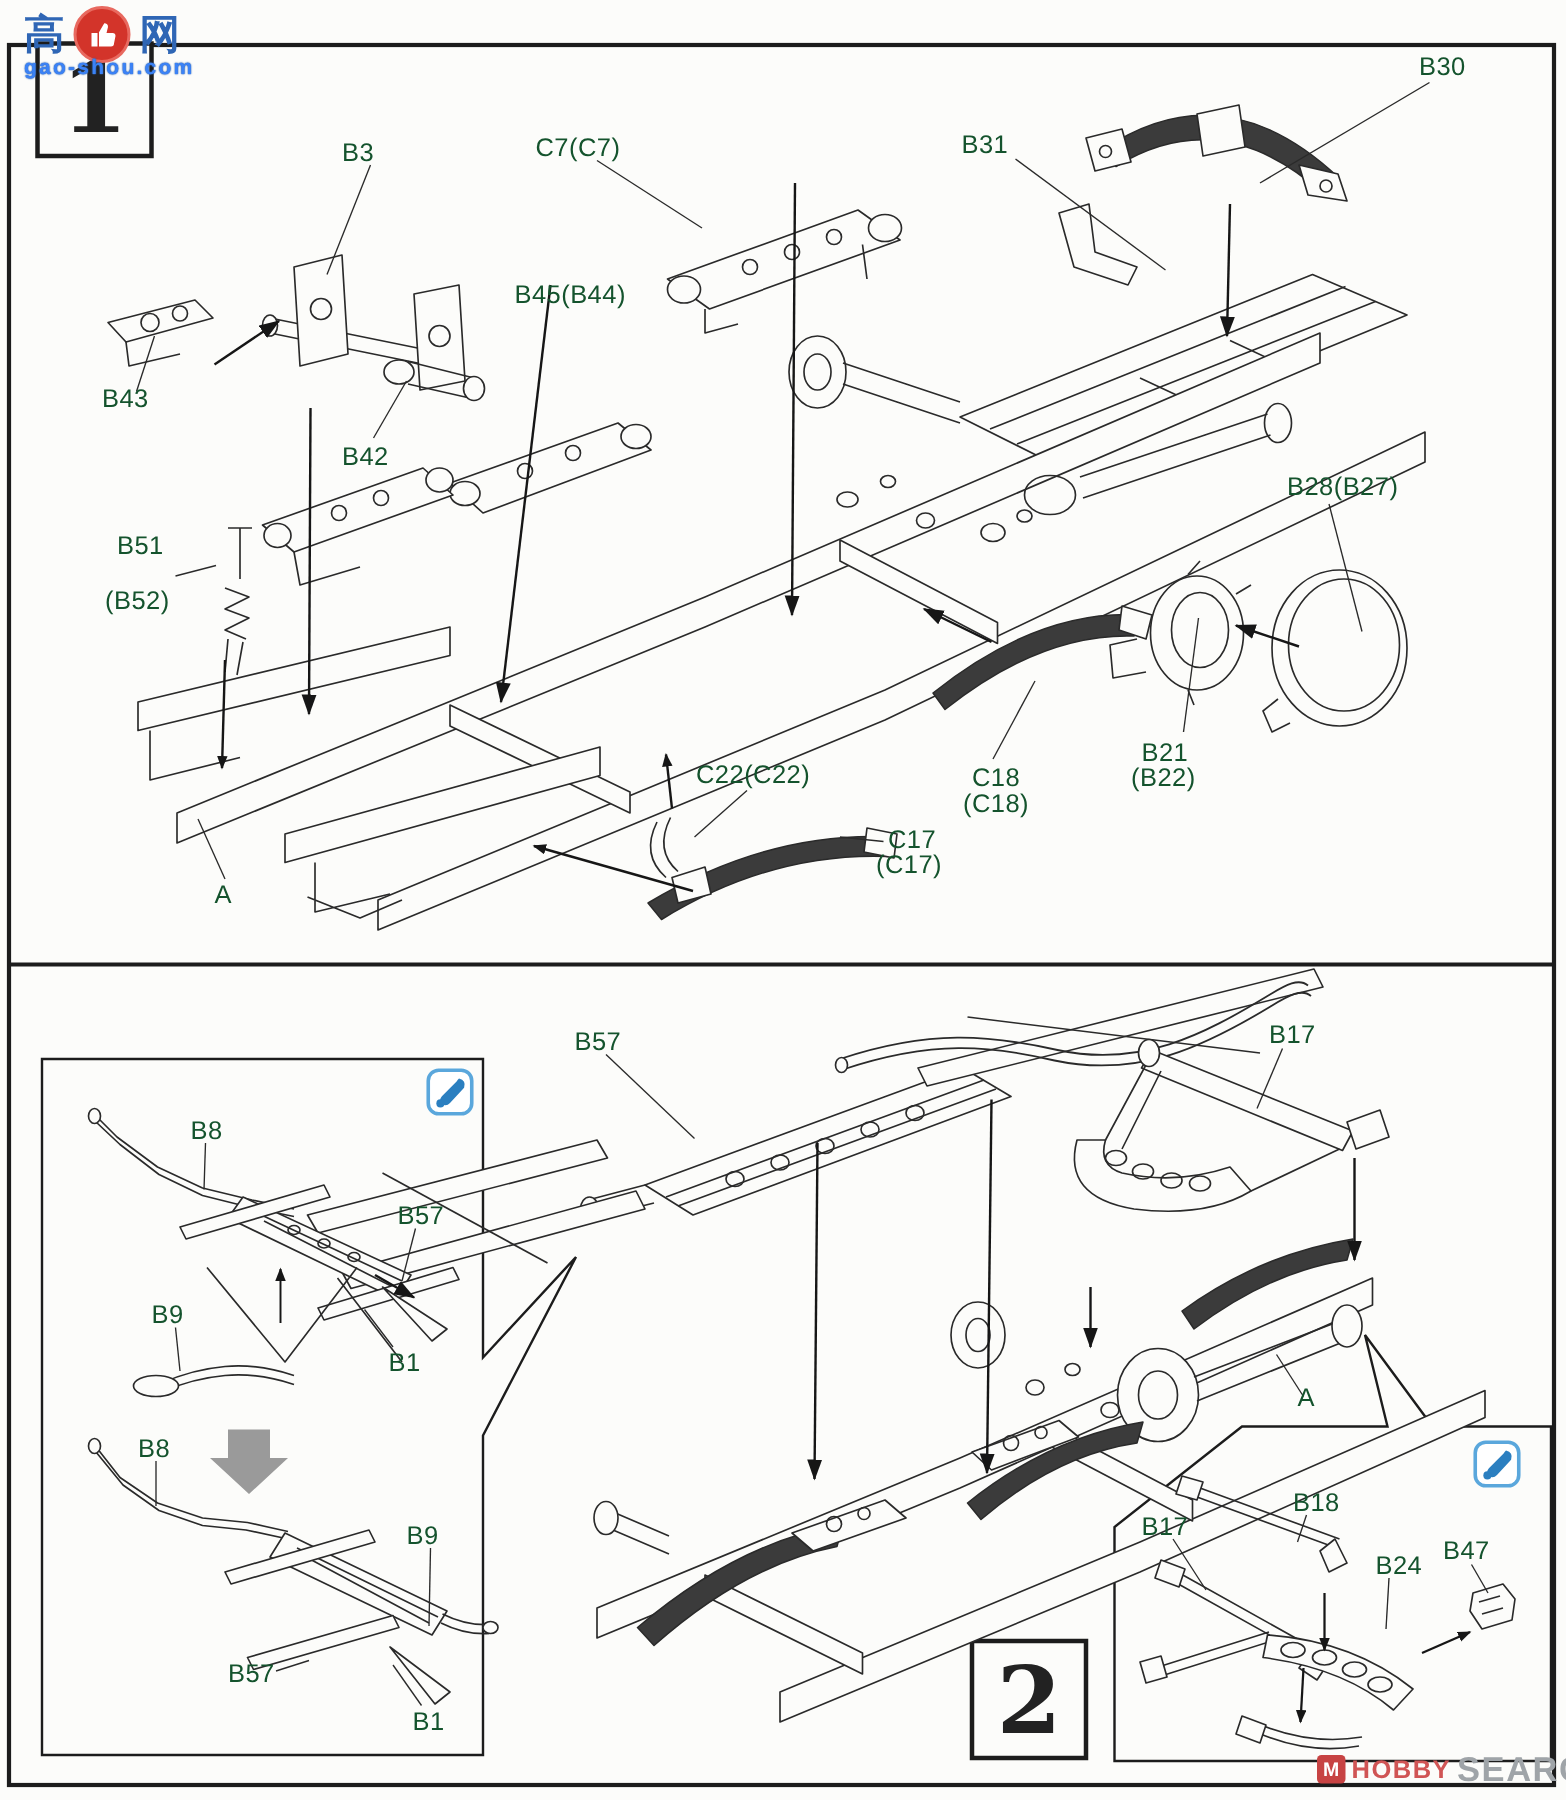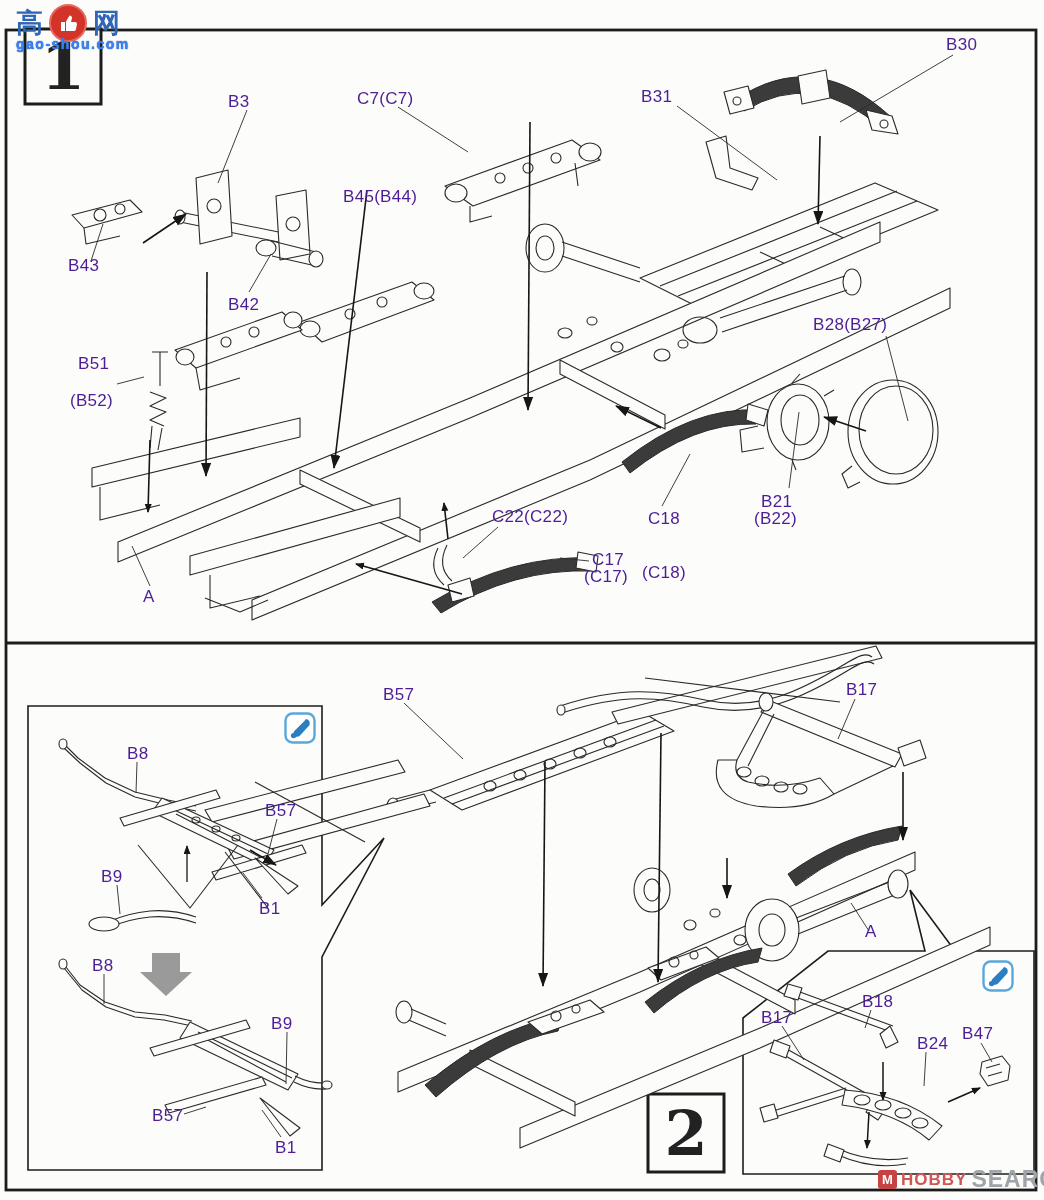--- a/index.html
+++ b/index.html
@@ -1,19 +1,19 @@
 <!DOCTYPE html>
 <html><head>
 <meta charset="utf-8">
 <style>
   html,body{margin:0;padding:0;background:#e8e8e4;}
   .page{position:relative;width:1044px;height:1200px;background:#fcfcfa;overflow:hidden;
         font-family:"Liberation Sans",sans-serif;color:#1c1c1c;}
   .art{position:absolute;left:0;top:0;z-index:1;}
-  .callout{position:absolute;z-index:6;font-size:17px;font-weight:400;color:#4c1d95;
+  .callout{position:absolute;z-index:6;font-size:17px;font-weight:400;color:#14532d;
            letter-spacing:.3px;white-space:nowrap;line-height:1.05;}
   .stepnum{position:absolute;z-index:7;display:flex;align-items:center;justify-content:center;
            font-family:"DejaVu Serif",serif;font-weight:700;color:#222;}
   .stepnum.one{left:25px;top:29px;width:76px;height:75px;font-size:64px;}
   .stepnum.two{left:648px;top:1094px;width:76px;height:78px;font-size:62px;}
   .wm{position:absolute;left:16px;top:4px;z-index:9;width:190px;}
   .wm-row{display:flex;align-items:center;gap:6px;}
   .wm-cn{font-size:27px;font-weight:700;color:#2f66b5;}
   .wm-badge{width:38px;height:38px;border-radius:50%;background:#d3342a;border:2px solid #e8695f;
             display:flex;align-items:center;justify-content:center;box-sizing:border-box;}
@@ -365,24 +365,24 @@
 
 <div class="callout" style="left:228px;top:93px;">B3</div>
 <div class="callout" style="left:357px;top:90px;">C7(C7)</div>
 <div class="callout" style="left:343px;top:168px;margin-top:20px;">B45(B44)</div>
 <div class="callout" style="left:641px;top:88px;">B31</div>
 <div class="callout" style="left:946px;top:36px;">B30</div>
 <div class="callout" style="left:68px;top:257px;">B43</div>
 <div class="callout" style="left:228px;top:296px;">B42</div>
 <div class="callout" style="left:78px;top:355px;">B51</div>
 <div class="callout" style="left:70px;top:392px;">(B52)</div>
-<div class="callout" style="left:813px;top:316px;">B28(B27)</div>
-<div class="callout" style="left:464px;top:508px;margin-left:28px;">C22(C22)</div>
+<div class="callout" style="left:858px;top:316px;">B28(B27)</div>
+<div class="callout" style="left:464px;top:508px;">C22(C22)</div>
 <div class="callout" style="left:648px;top:510px;">C18</div>
-<div class="callout" style="left:642px;top:527px;margin-top:37px;">(C18)</div>
+<div class="callout" style="left:642px;top:527px;">(C18)</div>
 <div class="callout" style="left:592px;top:551px;">C17</div>
 <div class="callout" style="left:584px;top:568px;">(C17)</div>
 <div class="callout" style="left:761px;top:493px;">B21</div>
 <div class="callout" style="left:754px;top:510px;">(B22)</div>
 <div class="callout" style="left:143px;top:588px;">A</div>
 
 <div class="callout" style="left:383px;top:686px;">B57</div>
 <div class="callout" style="left:846px;top:681px;">B17</div>
 <div class="callout" style="left:127px;top:745px;">B8</div>
 <div class="callout" style="left:265px;top:802px;">B57</div>

